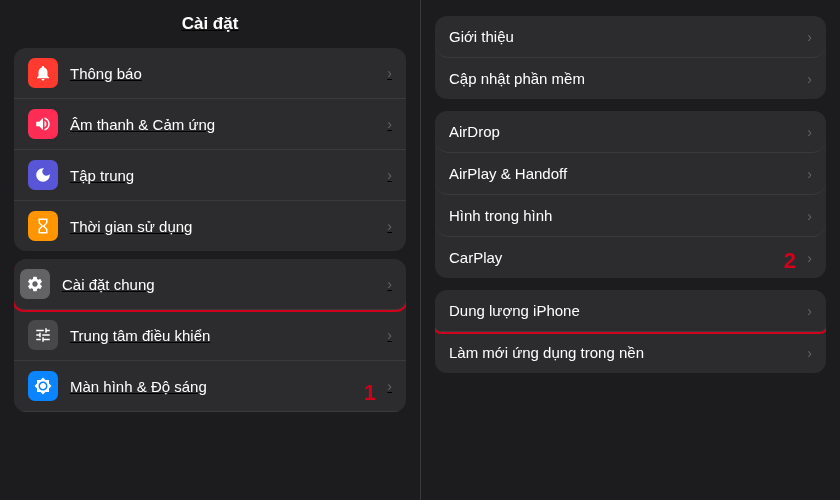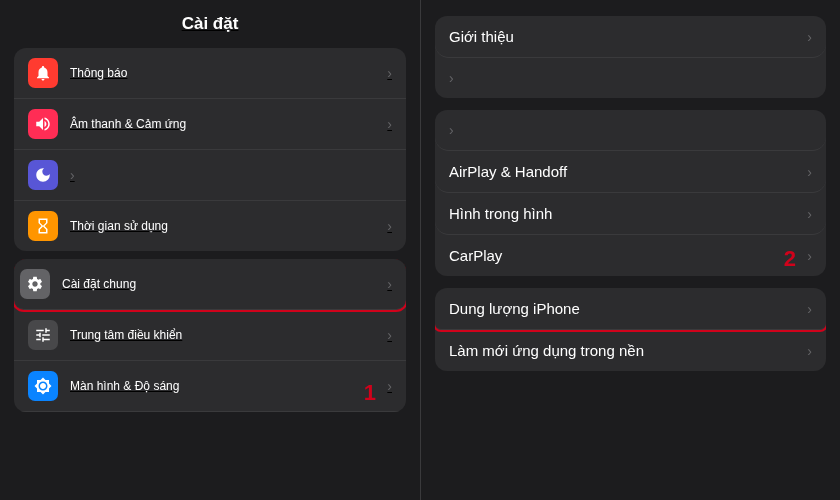--- a/index.html
+++ b/index.html
@@ -72,21 +72,21 @@
 
     .icon-box svg {
       width: 18px;
       height: 18px;
       fill: white;
     }
 
     .item-label {
       flex: 1;
       color: #fff;
-      font-size: 12px;
+      font-size: 15px;
     }
 
     .chevron {
       color: #636366;
       font-size: 14px;
     }
 
     .badge-number {
       color: #d0021b;
       font-size: 22px;
@@ -187,20 +187,21 @@
       <span class="item-label">Âm thanh &amp; Cảm ứng</span>
       <span class="chevron">›</span>
     </div>
 
     <div class="settings-item">
       <div class="icon-box bg-purple">
         <svg viewBox="0 0 24 24">
             <path d="M12 3c-4.97 0-9 4.03-9 9s4.03 9 9 9 9-4.03 9-9c0-.46-.04-.92-.1-1.36-.98 1.37-2.58 2.26-4.4 2.26-2.98 0-5.4-2.42-5.4-5.4 0-1.81.89-3.42 2.26-4.4-.44-.06-.9-.1-1.36-.1z"></path>
           </svg>
       </div>
+      <span class="item-label">Tập trung</span>
       <span class="chevron">›</span>
     </div>
 
     <div class="settings-item">
       <div class="icon-box bg-yellow">
         <svg viewBox="0 0 24 24">
             <path d="M6 2v6l4 4-4 4v6h12v-6l-4-4 4-4V2H6zm10 14.5V20H8v-3.5l4-4 4 4zm-4-5l-4-4V4h8v3.5l-4 4z"></path>
           </svg>
       </div>
       <span class="item-label">Thời gian sử dụng</span>
@@ -244,26 +245,28 @@
 </div>
 
 <div class="right-panel">
 
   <div class="right-group" style="margin-top: 16px;">
     <div class="right-item">
       <span class="right-item-label">Giới thiệu</span>
       <span class="chevron">›</span>
     </div>
     <div class="right-item">
+      <span class="right-item-label">Cập nhật phần mềm</span>
       <span class="chevron">›</span>
     </div>
   </div>
 
   <div class="right-group">
     <div class="right-item">
+      <span class="right-item-label">AirDrop</span>
       <span class="chevron">›</span>
     </div>
     <div class="right-item">
       <span class="right-item-label">AirPlay &amp; Handoff</span>
       <span class="chevron">›</span>
     </div>
     <div class="right-item">
       <span class="right-item-label">Hình trong hình</span>
       <span class="chevron">›</span>
     </div>

